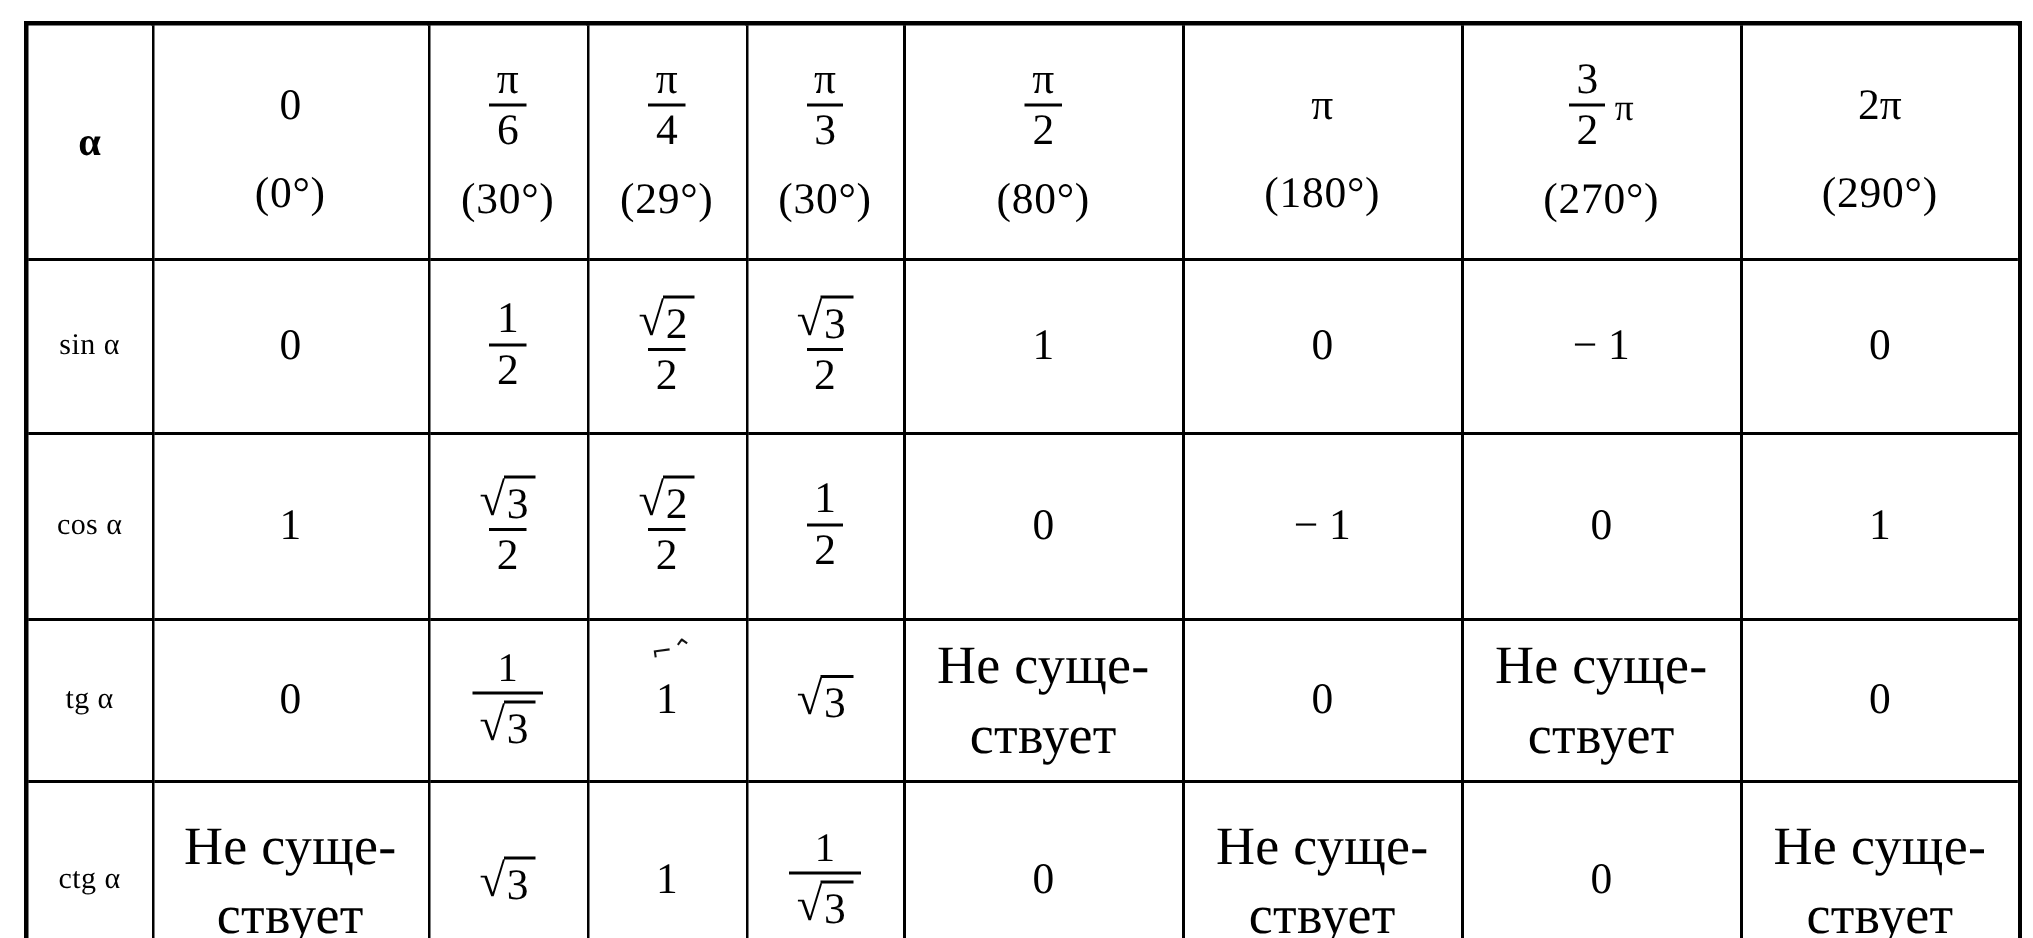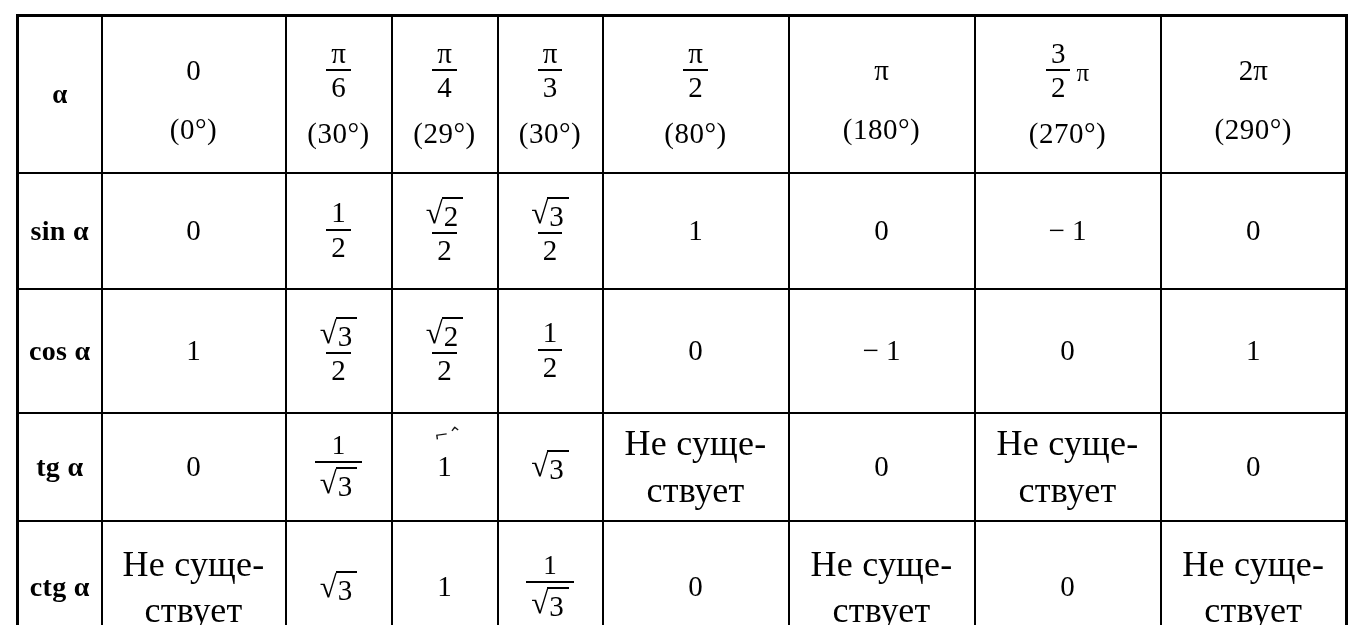--- a/index.html
+++ b/index.html
@@ -57,24 +57,23 @@
   col.c-2pi   { width: 186px; }
 
   
   tr.r-head { height: 157px; }
   tr.r-sin  { height: 116px; }
   tr.r-cos  { height: 124px; }
   tr.r-tg   { height: 108px; }
   tr.r-ctg  { height: 133px; }
 
   .rowlabel {
-    font-size: 28px;
+    font-size: 20px;
     letter-spacing: .3px;
     white-space: nowrap;
-    font-weight: bold;
   }
   .alpha-head {
     font-size: 27px;
     font-weight: bold;
   }
 
   
   .hdr {
     display: flex;
     flex-direction: column;

